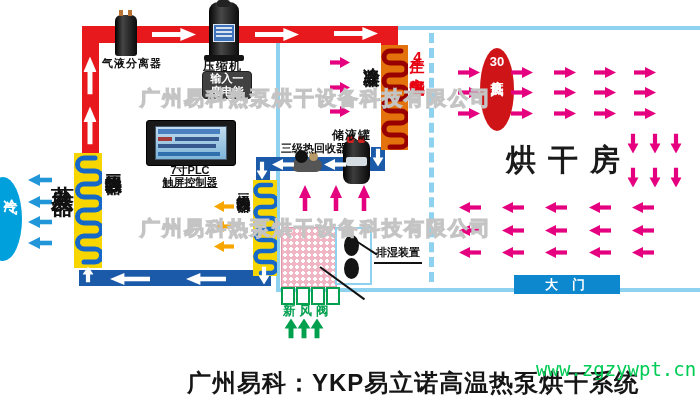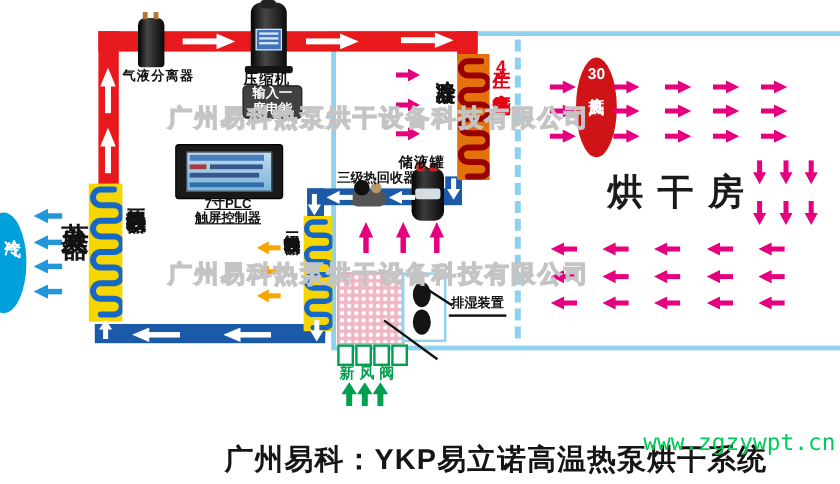--- a/index.html
+++ b/index.html
@@ -114,20 +114,21 @@
 
   .arrow-wrap{position:absolute;z-index:6;pointer-events:none;}
 </style>
 </head>
 <body>
 
 <div id="diagram">
 
   <div class="abs room"></div>
   <div class="abs divider"></div>
+  <div class="abs gate">大门</div>
   <div class="abs lbl l-room">烘干房</div>
 
   <div class="abs ellipse hot-ellipse">
     <div class="n">30</div>
     <div class="v vtext">度热风</div>
   </div>
 
   <div class="abs pipe hot p-red-top"></div>
   <div class="abs pipe hot p-red-left"></div>
   <div class="abs pipe hot p-red-elbow"></div>

